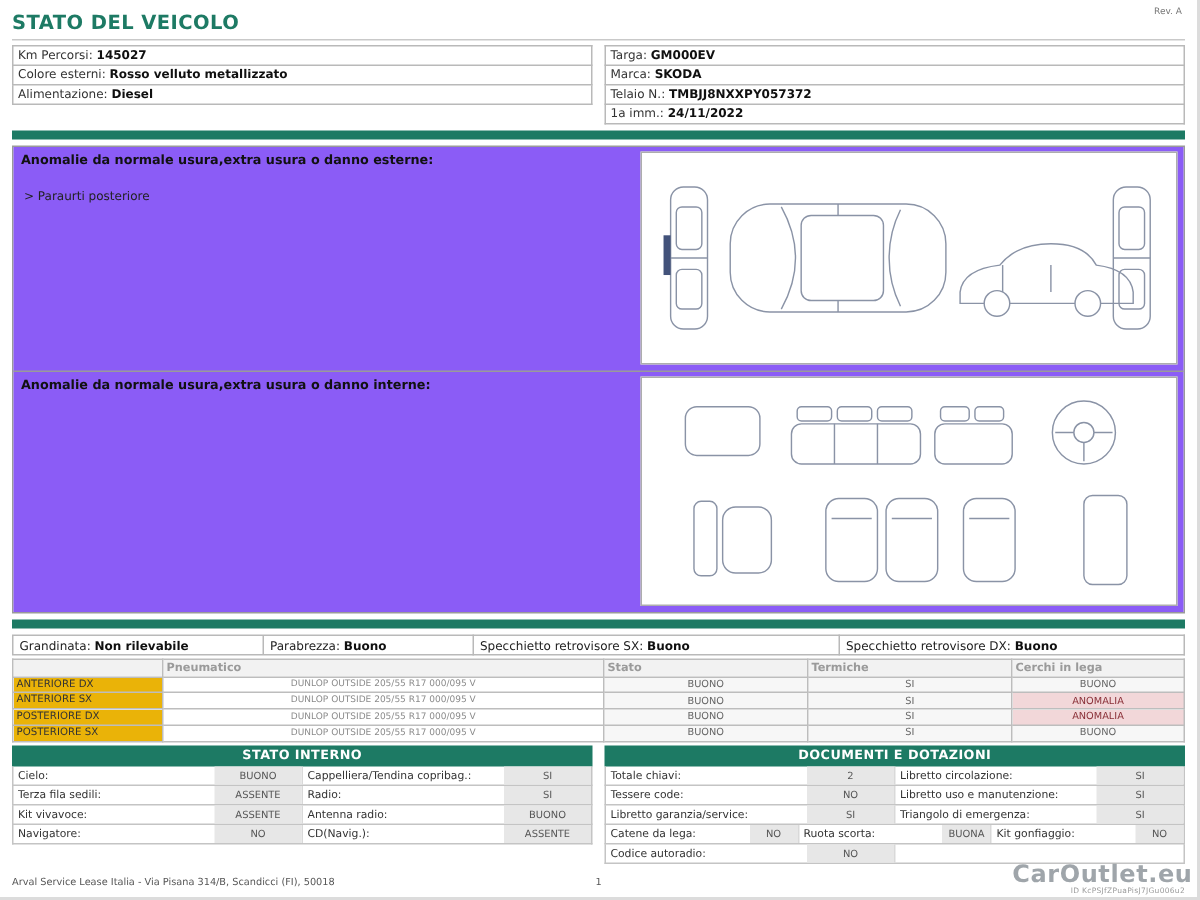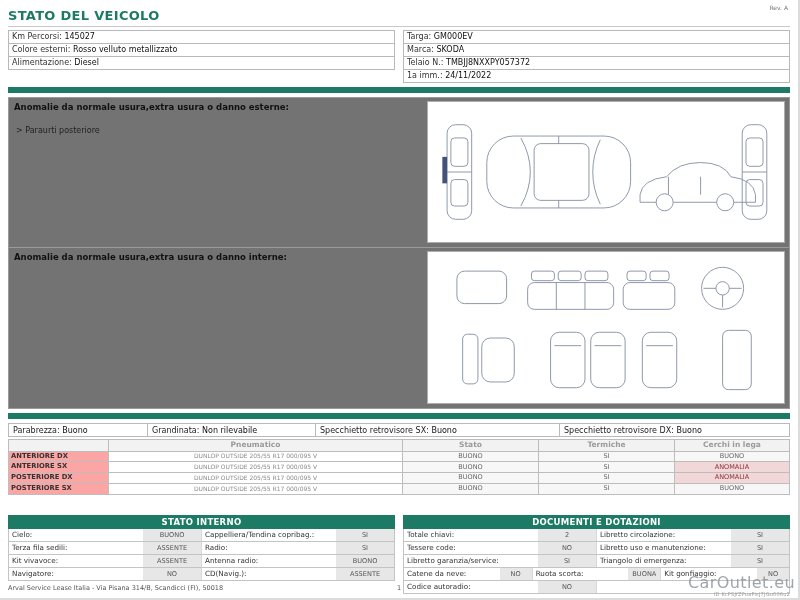--- a/index.html
+++ b/index.html
@@ -12,63 +12,63 @@
   body{font-family:"DejaVu Sans","Liberation Sans",sans-serif;background:#e9e9e9}
   .page{position:relative;width:800px;height:600px;background:#fff;padding:6px 8px;overflow:hidden;color:#222;border-right:2px solid #dcdcdc;border-bottom:2px solid #dcdcdc}
   .doc-title{color:var(--accent);font-size:13px;font-weight:bold;letter-spacing:.3px;padding:2px 0 3px;border-bottom:1px solid #c9c9c9}
   .rev{position:absolute;top:4px;right:10px;font-size:6px;color:#777}
 
   .info-wrap{display:flex;gap:8px;margin-top:3px}
   .info-table{border-collapse:collapse;align-self:flex-start}
   .info-left{width:388px}
   .info-right{width:388px}
   .info-table td{border:1px solid #b9b9b9;padding:1px 3px;font-size:8px;line-height:1.25;color:#333}
-  .val{font-weight:normal;color:#101010}
+  .val{font-weight:bold;color:#101010}
 
   .bar{height:6px;background:var(--accent);margin:4px 0}
 
   .damage{border:1px solid #9a9a9a}
-  .panel{position:relative;height:150px;border-bottom:1px solid #9a9a9a;background:#737373}
+  .panel{position:relative;height:150px;border-bottom:1px solid #9a9a9a;background:#8b5cf6}
   .panel.interior{height:160px;border-bottom:none}
   .panel-title{font-weight:bold;font-size:8.5px;padding:4px 0 0 5px;color:#111}
   .panel-item{font-size:8px;padding:14px 0 0 7px;color:#222}
   .diagram{position:absolute;top:3px;right:4px;width:358px;height:calc(100% - 7px);border:1px solid #adadad;background:#fff}
   .diagram svg{width:100%;height:100%;display:block}
 
   .summary{font-size:8px;margin:1px 0 2px}
   .sum-row{display:flex}
   .sum-cell{border:1px solid #b9b9b9;padding:1.5px 4px;white-space:nowrap;overflow:hidden}
   .sum-row .sum-cell + .sum-cell{border-left:none}
   .sum-c0{width:168px}.sum-c1{width:140px}.sum-c2{width:230px}.sum-c3{flex:1}
   .sum-full{border:1px solid #b9b9b9;border-top:none;padding:1.5px 4px}
 
   .tyres{width:100%;border-collapse:collapse;margin-top:2px;table-layout:fixed}
   .tyres th,.tyres td{border:1px solid #bdbdbd;padding:1px 2px;line-height:1.15;overflow:hidden;white-space:nowrap}
-  .tyres th{font-size:7.5px;color:#9a9a9a;background:#f2f2f2;text-align:center}
-  .tyres td.pos{font-size:6.8px;font-weight:bold;background:#fca5a5;color:#333}
+  .tyres th{font-size:7.5px;color:#9a9a9a;background:#f2f2f2;text-align:left}
+  .tyres td.pos{font-size:6.8px;font-weight:normal;background:#eab308;color:#333}
   .tyres td.desc{font-size:6px;color:#8b8b8b;text-align:center}
   .tyres td.tval{font-size:6.5px;color:#666;text-align:center;background:#f7f7f7}
   .tyres td.anomalia{background:var(--anomaly_bg);color:var(--anomaly_text);font-weight:normal}
   .w-pos{width:100px}.w-desc{width:294px}.w-stato{width:136px}.w-term{width:136px}.w-cerchi{width:auto}
 
-  .sections{display:flex;gap:8px;margin-top:20px}
+  .sections{display:flex;gap:8px;margin-top:2px}
   .section{flex:1;min-width:0}
   .section-bar{background:var(--accent);color:#fff;font-size:8.5px;font-weight:bold;text-align:center;padding:2px 0;letter-spacing:.3px}
   .kv-row{display:flex;border:1px solid #c4c4c4;border-top:none;align-items:flex-end}
   .kv-pair{flex:1;display:flex;justify-content:space-between;align-items:center;padding-left:3px;border-right:1px solid #d9d9d9;min-width:0}
   .kv-pair:last-child{border-right:none}
   .kv-l{color:#333;font-size:7.2px;padding:1.5px 2px 1.5px 0;white-space:nowrap;overflow:hidden}
   .kv-v{background:#e7e7e7;color:#555;font-size:6.6px;min-width:58px;text-align:center;padding:2px 3px;white-space:nowrap}
   .kv-row.triple .kv-v{min-width:32px}
   .kv-pair.empty{background:#fff}
 
   .footer{position:absolute;left:8px;right:8px;bottom:4px;font-size:6.5px;color:#555;height:10px}
   .pagenum{position:absolute;left:50%;transform:translateX(-50%)}
   .docid{position:absolute;right:0;bottom:-3px;font-size:5px;color:#9a9a9a;letter-spacing:.2px}
-  .watermark{position:absolute;right:3px;bottom:6px;font-size:16px;font-weight:normal;color:#8f969c;opacity:.85;letter-spacing:.4px}
+  .watermark{position:absolute;right:3px;bottom:6px;font-size:16px;font-weight:bold;color:#8f969c;opacity:.85;letter-spacing:.4px}
 </style>
 </head>
 <body>
 
 <div class="page">
 
   <div class="doc-title">STATO DEL VEICOLO</div>
   <div class="rev">Rev. A</div>
 
   <div class="info-wrap">
@@ -186,22 +186,22 @@
           </g>
         </svg>
       </div>
     </div>
   </div>
 
   <div class="bar"></div>
 
   <div class="summary">
     <div class="sum-row">
+      <div class="sum-cell sum-c0"><span>Grandinata:</span> <span class="val">Non rilevabile</span></div>
       <div class="sum-cell sum-c1"><span>Parabrezza:</span> <span class="val">Buono</span></div>
-      <div class="sum-cell sum-c0"><span>Grandinata:</span> <span class="val">Non rilevabile</span></div>
       <div class="sum-cell sum-c3"><span>Specchietto retrovisore SX:</span> <span class="val">Buono</span></div>
       <div class="sum-cell sum-c2"><span>Specchietto retrovisore DX:</span> <span class="val">Buono</span></div>
     </div>
   </div>
 
   <table class="tyres">
     <tbody>
         <tr>
       <th class="w-pos"></th>
       <th class="w-desc">Pneumatico</th>
@@ -312,21 +312,21 @@
             <span class="kv-l">Libretto garanzia/service:</span>
             <span class="kv-v">SI</span>
           </div>
         <div class="kv-pair">
             <span class="kv-l">Triangolo di emergenza:</span>
             <span class="kv-v">SI</span>
           </div>
       </div>
       <div class="kv-row triple">
         <div class="kv-pair">
-            <span class="kv-l">Catene da neve:</span>
+            <span class="kv-l">Catene da lega:</span>
             <span class="kv-v">NO</span>
           </div>
         <div class="kv-pair">
             <span class="kv-l">Ruota scorta:</span>
             <span class="kv-v">BUONA</span>
           </div>
         <div class="kv-pair">
             <span class="kv-l">Kit gonfiaggio:</span>
             <span class="kv-v">NO</span>
           </div>

